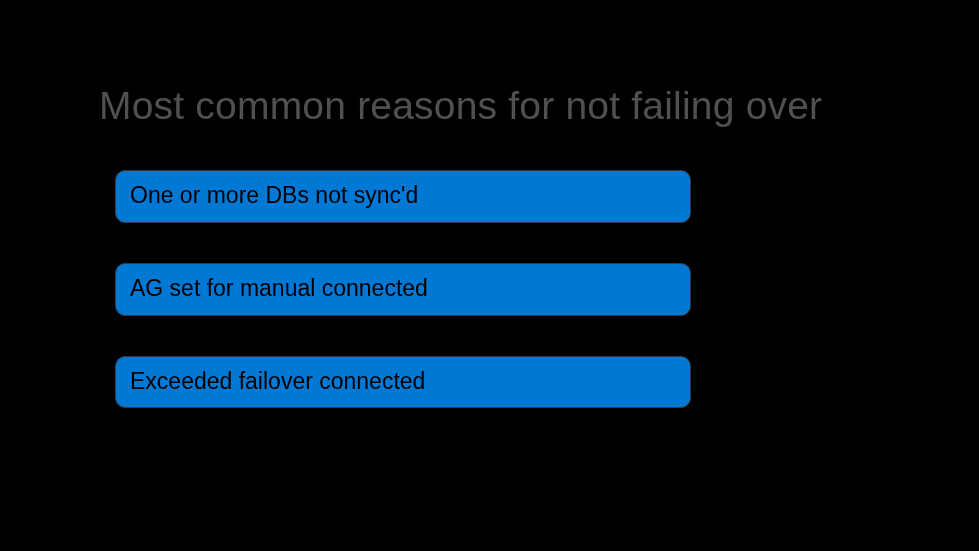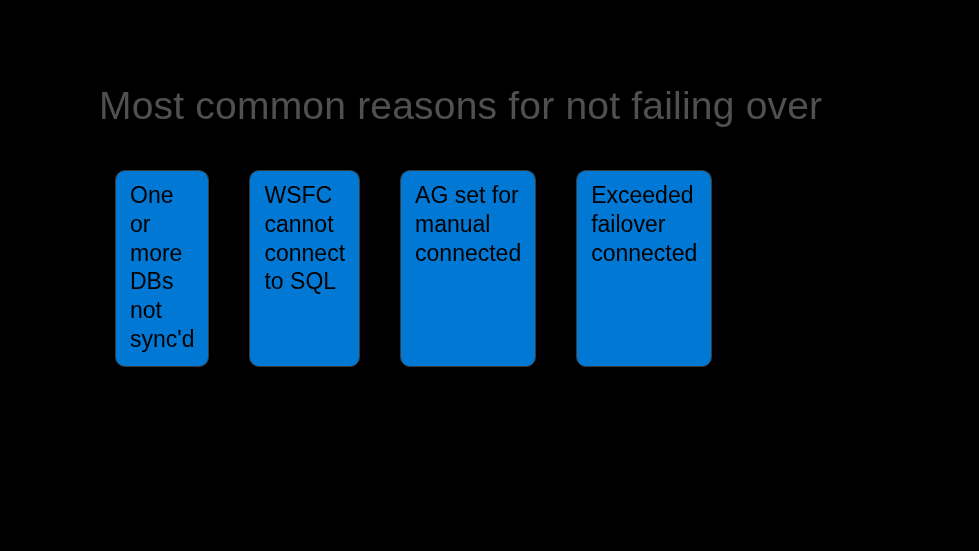--- a/index.html
+++ b/index.html
@@ -21,21 +21,21 @@
   }
   .title {
     color: #505050;
     font-size: 39px;
     font-weight: 300;
     letter-spacing: 0.2px;
     margin-bottom: 26px;
   }
   .reason-list {
     display: flex;
-    flex-direction: row;
+    flex-direction: column;
     gap: 8px;
     width: 608px;
   }
   .reason-item {
     background: #0078d4;
     border: 1px solid #3a3a3a;
     border-radius: 10px;
     padding: 10px 14px 12px 14px;
     color: #000000;
     font-size: 23px;
@@ -43,17 +43,16 @@
     line-height: 1.25;
   }
 </style>
 </head>
 <body>
 
 <div class="slide">
   <h1 class="title">Most common reasons for not failing over</h1>
   <div class="reason-list">
     <div class="reason-item">One or more DBs not sync'd</div>
-    <div class="reason-item">WSFC cannot connect to SQL</div>
     <div class="reason-item">AG set for manual connected</div>
     <div class="reason-item">Exceeded failover connected</div>
   </div>
 </div>
 
 </body></html>

